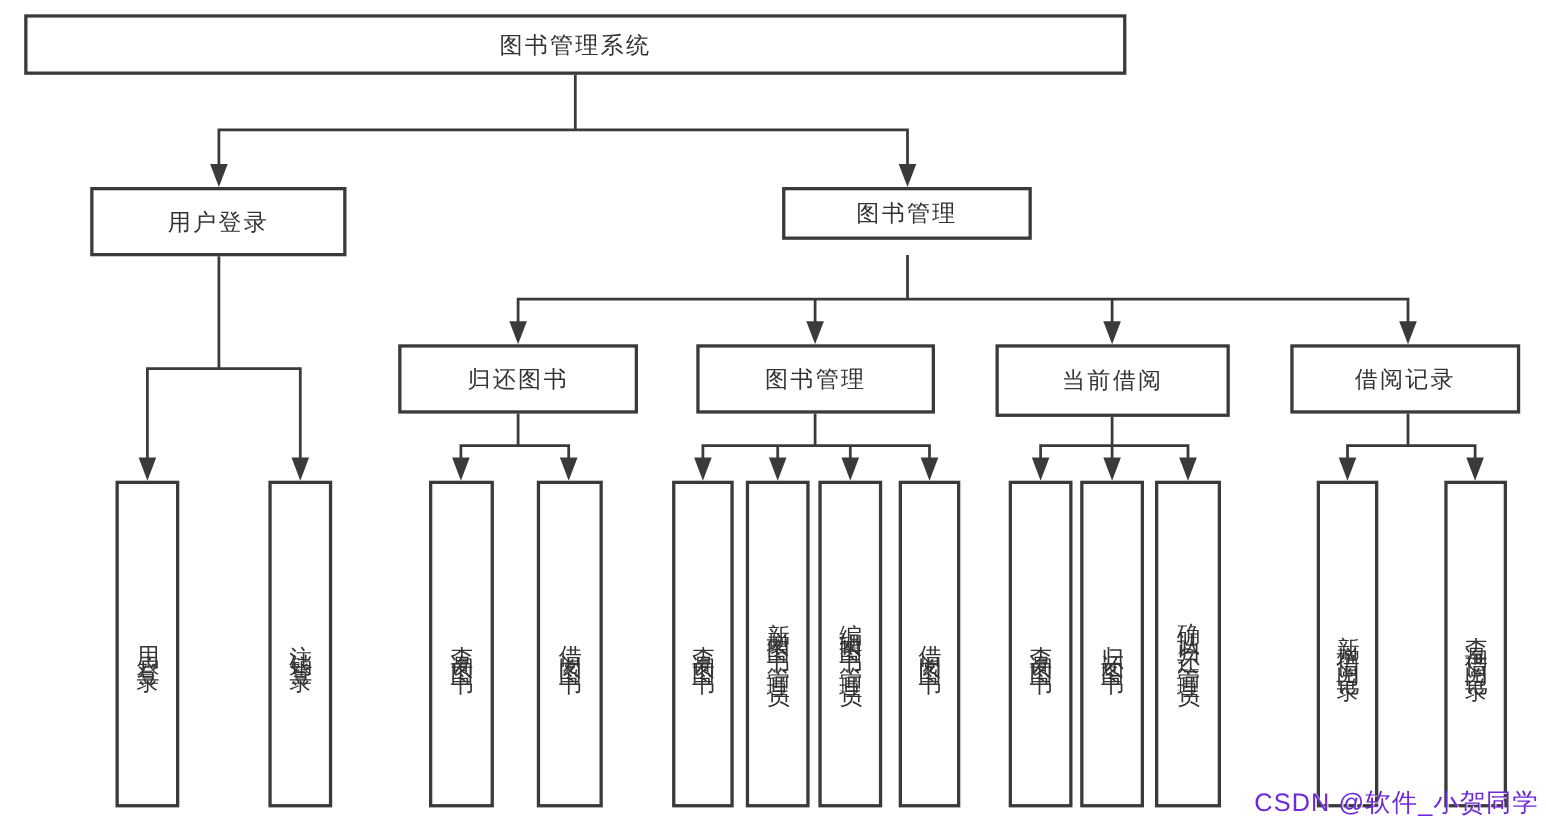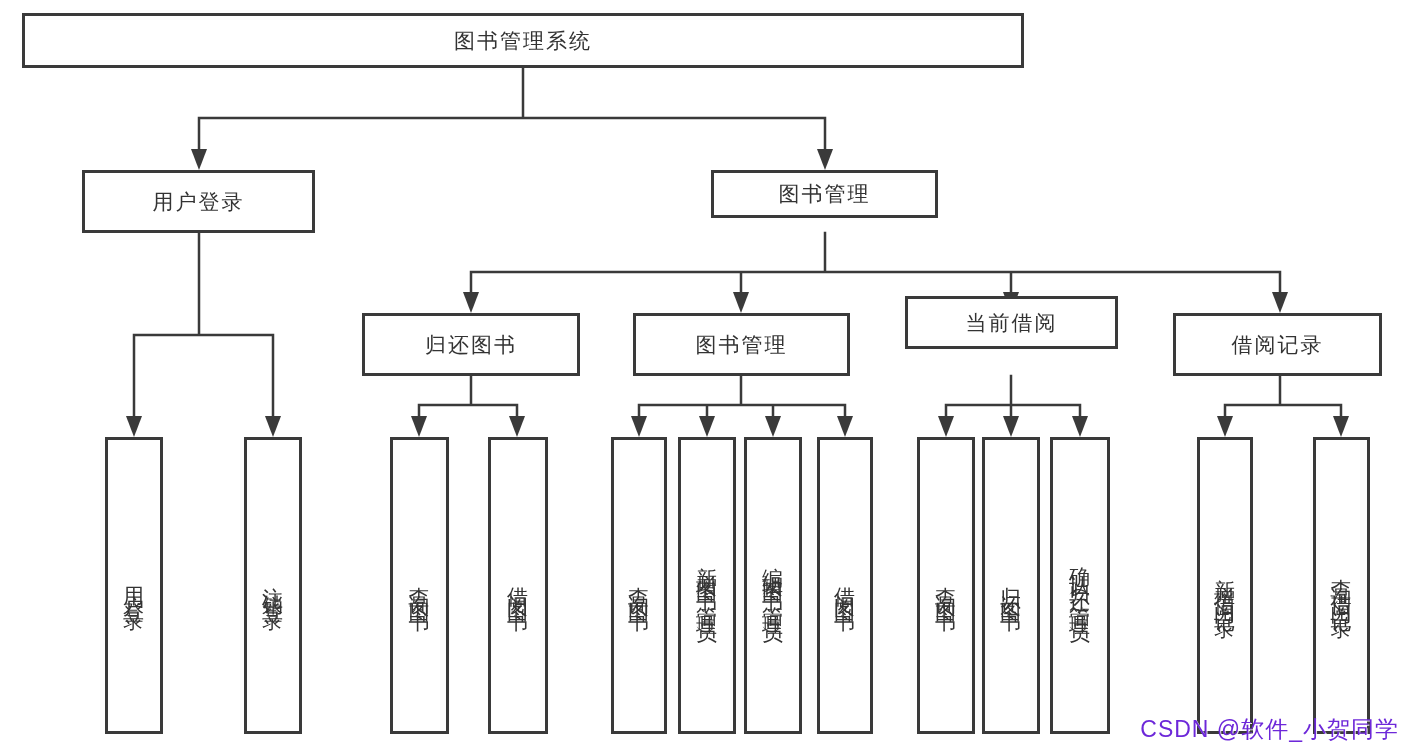--- a/index.html
+++ b/index.html
@@ -120,21 +120,21 @@
   <div class="box" style="left:711px; top:170px; width:227px; height:48px">
     <span class="lbl">图书管理</span>
   </div>
 
   <div class="box" style="left:362px; top:313px; width:218px; height:63px">
     <span class="lbl">归还图书</span>
   </div>
   <div class="box" style="left:633px; top:313px; width:217px; height:63px">
     <span class="lbl">图书管理</span>
   </div>
-  <div class="box" style="left:905px; top:296px; width:213px; height:53px">
+  <div class="box" style="left:905px; top:313px; width:213px; height:66px">
     <span class="lbl">当前借阅</span>
   </div>
   <div class="box" style="left:1173px; top:313px; width:209px; height:63px">
     <span class="lbl">借阅记录</span>
   </div>
 
   <div class="box" style="left:105px; top:437px; width:58px; height:297px">
     <span class="vlbl">用户登录</span>
   </div>
   <div class="box" style="left:244px; top:437px; width:58px; height:297px">

